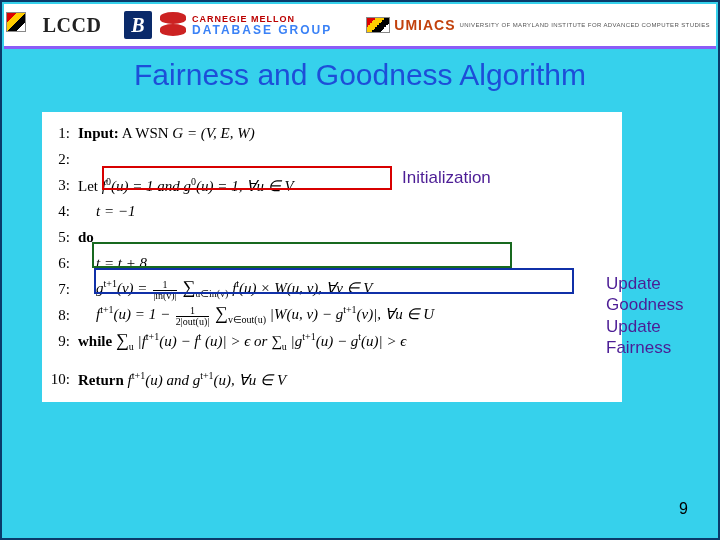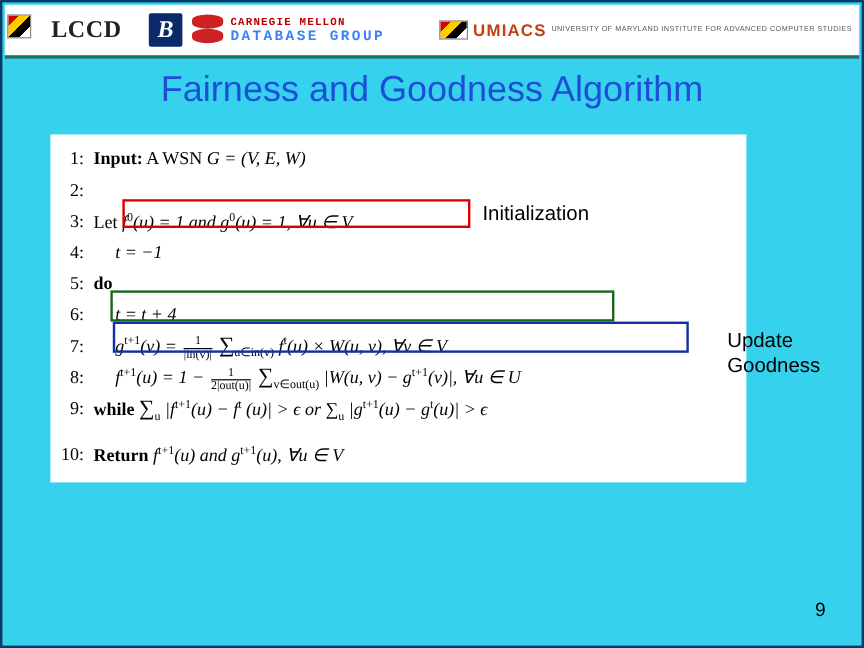--- a/index.html
+++ b/index.html
@@ -8,24 +8,24 @@
     background:#36d1ec;
     font-family:Arial,Helvetica,sans-serif;
     position:relative;
     box-sizing:border-box;
     border:2px solid #0a3a6a;
   }
   
   .header{
     position:absolute;left:2px;top:2px;right:2px;height:42px;
     background:#fff;
-    border-bottom:3px solid #0f766e;
+    border-bottom:3px solid #8b5cf6;
     display:flex;align-items:center;
   }
-  .logo-box{height:34px;display:flex;align-items:center;justify-content:center;margin:0 4px;font-family:Liberation Mono, monospace;}
+  .logo-box{height:34px;display:flex;align-items:center;justify-content:center;margin:0 4px;}
   .lccd{width:108px;font-weight:bold;font-size:20px;color:#222;font-family:Georgia,serif;letter-spacing:0.5px;position:relative;}
   .lccd::before{content:"";position:absolute;left:-2px;top:4px;width:18px;height:18px;background:linear-gradient(135deg,#d00 25%,#fc0 25% 50%,#000 50% 75%,#fff 75%);border:1px solid #888;}
   .lccd span{margin-left:20px;}
   .b-logo{width:28px;height:28px;background:#0a2a6a;color:#fff;font-weight:bold;font-size:20px;display:flex;align-items:center;justify-content:center;border-radius:2px;font-style:italic;font-family:Georgia,serif;}
   .cmu{display:flex;align-items:center;}
   .cmu-cyl{width:26px;height:30px;position:relative;margin-right:6px;}
   .cmu-cyl::before,.cmu-cyl::after{content:"";position:absolute;left:0;width:26px;height:12px;border-radius:50%/40%;background:#c22;}
   .cmu-cyl::before{top:2px;}
   .cmu-cyl::after{top:14px;}
   .cmu-text{line-height:1;}
@@ -57,21 +57,21 @@
   .sub{font-size:10px;vertical-align:sub;}
   .frac{display:inline-block;text-align:center;font-size:10px;line-height:1;vertical-align:middle;margin:0 2px;}
   .frac .fn{border-bottom:1px solid #000;padding:0 2px;}
   .sig{font-size:18px;font-family:"Times New Roman",serif;}
 
   .box{position:absolute;box-sizing:border-box;}
   .box-red{left:100px;top:164px;width:290px;height:24px;border:2px solid #d80000;}
   .box-green{left:90px;top:240px;width:420px;height:26px;border:2px solid #18691f;}
   .box-blue{left:92px;top:266px;width:480px;height:26px;border:2px solid #1030a8;}
 
-  .annot{position:absolute;font-family:Arial,sans-serif;font-size:17px;color:#000000;}
+  .annot{position:absolute;font-family:Arial,sans-serif;font-size:17px;color:#4c1d95;}
   .annot-init{left:400px;top:166px;}
   .annot-upd{left:604px;top:234px;width:110px;line-height:1.25;margin-top:37px;}
 
   .pagenum{position:absolute;right:30px;bottom:20px;font-size:16px;color:#000;}
 </style>
 </head>
 <body>
 
 <div class="header">
   <div class="logo-box lccd">
@@ -109,21 +109,21 @@
   <div class="row">
     <span class="num">4:</span>
     <span style="padding-left:18px"><i>t = −1</i></span>
   </div>
   <div class="row">
     <span class="num">5:</span>
     <span><b>do</b></span>
   </div>
   <div class="row">
     <span class="num">6:</span>
-    <span style="padding-left:18px"><i>t = t + 4</i></span>
+    <span style="padding-left:18px"><i>t = t + 8</i></span>
   </div>
   <div class="row">
     <span class="num">7:</span>
     <span style="padding-left:18px">
       <i>g</i><span class="sup">t+1</span><i>(v) = </i>
       <span class="frac"><div class="fn">1</div><div>|in(v)|</div></span>
       <span class="sig"> ∑</span><span class="sub">u∈in(v)</span>
       <i> f</i><span class="sup">t</span><i>(u) × W(u, v), ∀v ∈ V</i>
     </span>
   </div>
@@ -152,15 +152,16 @@
   </div>
 </div>
 
 <div class="box box-red"></div>
 <div class="box box-green"></div>
 <div class="box box-blue"></div>
 
 <div class="annot annot-init">Initialization</div>
 <div class="annot annot-upd">
   <div>Update Goodness</div>
+  <div>Update Fairness</div>
 </div>
 
 <div class="pagenum">9</div>
 
 </body></html>

